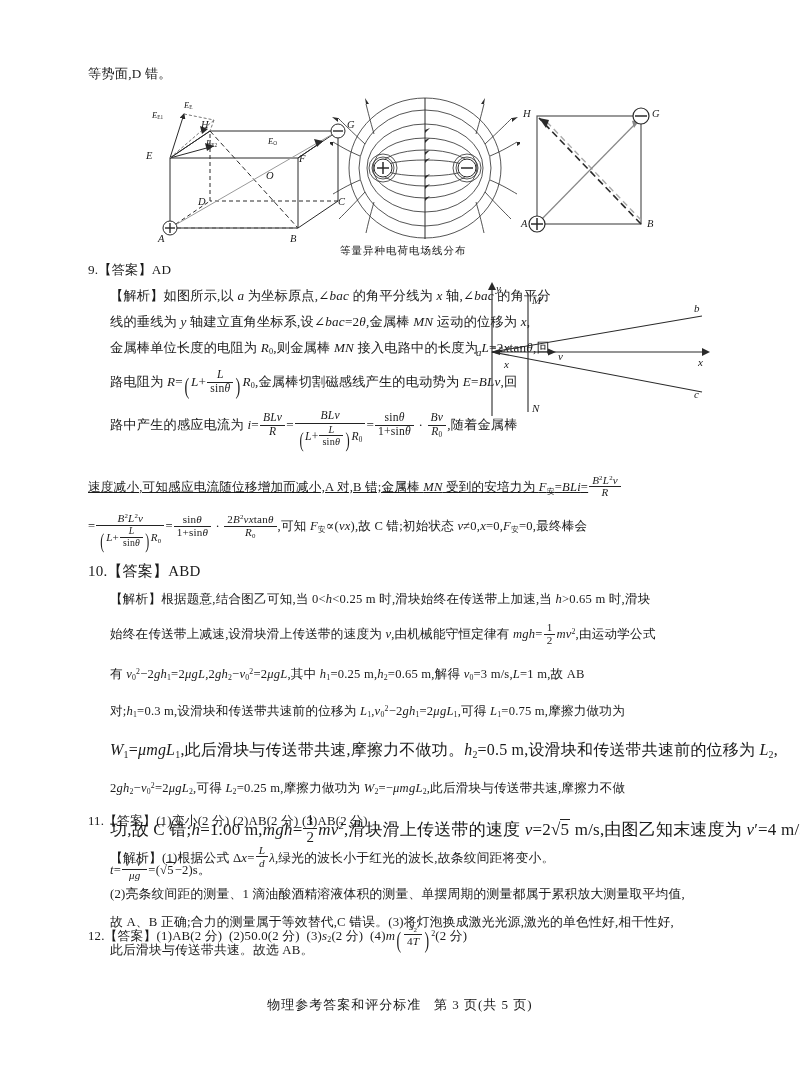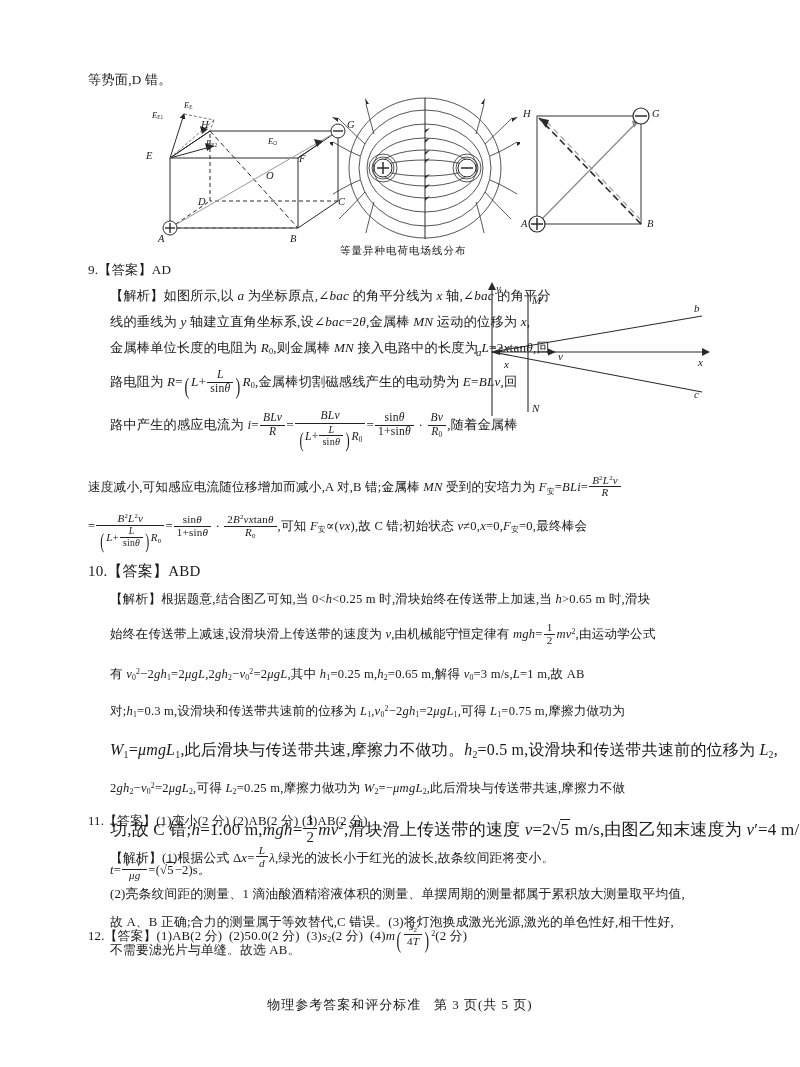--- a/index.html
+++ b/index.html
@@ -116,21 +116,21 @@
     letter-spacing: 1px;
     font-family: "Liberation Serif", serif;
   }
   svg { display: block; }
 </style>
 </head>
 <body>
 
 <div class="page">
 
-  <div class="content" style="top:68px;">
+  <div class="content" style="top:62px;">
     <div class="line">等势面,D 错。</div>
   </div>
 
   <div class="figs">
 
     <div class="fig" style="left:60px; top:8px; width:220px; height:150px;">
       <svg width="220" height="150" viewBox="0 0 220 150">
         <g stroke="#2a2a2a" fill="none" stroke-width="1">
 
           <line x1="22" y1="60" x2="150" y2="60"></line>
@@ -300,21 +300,21 @@
     </div>
     <div class="line indent2 body-line">
       金属棒单位长度的电阻为 <span class="it">R</span><sub class="sn">0</sub>,则金属棒 <span class="it">MN</span> 接入电路中的长度为 <span class="it">L</span>=2<span class="it">x</span>tan<span class="it">θ</span>,回
     </div>
     <div class="line indent2" style="margin-top:6px;">
       路电阻为 <span class="it">R</span>=<span class="paren-big">(</span><span class="it">L</span>+<span class="frac"><span class="num it">L</span><span class="den">sin<span class="it">θ</span></span></span><span class="paren-big">)</span><span class="it">R</span><sub class="sn">0</sub>,金属棒切割磁感线产生的电动势为 <span class="it">E</span>=<span class="it">BLv</span>,回
     </div>
     <div class="line indent2" style="margin-top:12px;">
       路中产生的感应电流为 <span class="it">i</span>=<span class="frac"><span class="num it">BLv</span><span class="den it">R</span></span>=<span class="frac bigfrac"><span class="num it">BLv</span><span class="den"><span class="paren-big">(</span><span class="it">L</span>+<span class="frac"><span class="num it">L</span><span class="den">sin<span class="it">θ</span></span></span><span class="paren-big">)</span><span class="it">R</span><sub class="sn">0</sub></span></span>=<span class="frac"><span class="num">sin<span class="it">θ</span></span><span class="den">1+sin<span class="it">θ</span></span></span> · <span class="frac"><span class="num it">Bv</span><span class="den"><span class="it">R</span><sub class="sn">0</sub></span></span>,随着金属棒
     </div>
-    <div class="line" style="margin-top:22px; font-size:12.6px;">
+    <div class="line" style="margin-top:22px; font-size:12.6px;text-decoration:underline;">
       速度减小,可知感应电流随位移增加而减小,A 对,B 错;金属棒 <span class="it">MN</span> 受到的安培力为 <span class="it">F</span><sub class="sn">安</sub>=<span class="it">BLi</span>=<span class="frac"><span class="num"><span class="it">B</span><sup class="p">2</sup><span class="it">L</span><sup class="p">2</sup><span class="it">v</span></span><span class="den it">R</span></span>
     </div>
     <div class="line" style="margin-top:10px; font-size:12.6px;">
       =<span class="frac bigfrac"><span class="num"><span class="it">B</span><sup class="p">2</sup><span class="it">L</span><sup class="p">2</sup><span class="it">v</span></span><span class="den"><span class="paren-big">(</span><span class="it">L</span>+<span class="frac"><span class="num it">L</span><span class="den">sin<span class="it">θ</span></span></span><span class="paren-big">)</span><span class="it">R</span><sub class="sn">0</sub></span></span>=<span class="frac"><span class="num">sin<span class="it">θ</span></span><span class="den">1+sin<span class="it">θ</span></span></span> · <span class="frac"><span class="num">2<span class="it">B</span><sup class="p">2</sup><span class="it">vx</span>tan<span class="it">θ</span></span><span class="den"><span class="it">R</span><sub class="sn">0</sub></span></span>,可知 <span class="it">F</span><sub class="sn">安</sub>∝(<span class="it">vx</span>),故 C 错;初始状态 <span class="it">v</span>≠0,<span class="it">x</span>=0,<span class="it">F</span><sub class="sn">安</sub>=0,最终棒会
     </div>
   </div>
 
   <div class="fig-coord">
     <svg width="245" height="145" viewBox="0 0 245 145">
       <g stroke="#2a2a2a" fill="none" stroke-width="1.1">
@@ -380,21 +380,21 @@
     <div class="line indent1" style="margin-top:11px; font-size:12.8px;">
       <span>【解析】</span>(1)根据公式 Δ<span class="it">x</span>=<span class="frac"><span class="num it">L</span><span class="den it">d</span></span><span class="it">λ</span>,绿光的波长小于红光的波长,故条纹间距将变小。
     </div>
     <div class="line indent2" style="margin-top:13px; font-size:12.8px;">
       (2)亮条纹间距的测量、1 滴油酸酒精溶液体积的测量、单摆周期的测量都属于累积放大测量取平均值,
     </div>
     <div class="line indent2" style="margin-top:5px; font-size:12.8px;">
       故 A、B 正确;合力的测量属于等效替代,C 错误。(3)将灯泡换成激光光源,激光的单色性好,相干性好,
     </div>
     <div class="line indent2" style="margin-top:5px; font-size:12.8px;">
-      不需要滤光片与单缝。故选 AB。
+      此后滑块与传送带共速。故选 AB。
     </div>
   </div>
 
   <div class="content" style="top:920px; width:624px;">
     <div class="line" style="font-size:12.8px;">
       <span>12.</span><span>【答案】</span><span>(1)AB(2 分)</span>&nbsp;&nbsp;<span>(2)50.0(2 分)</span>&nbsp;&nbsp;(3)<span class="it">s</span><sub class="sn">2</sub>(2 分)&nbsp;&nbsp;(4)<span class="it">m</span><span class="paren-big">(</span><span class="frac"><span class="num"><span class="it">s</span><sub class="sn">2</sub></span><span class="den">4<span class="it">T</span></span></span><span class="paren-big">)</span><sup class="p">2</sup>(2 分)
     </div>
   </div>
 
   <div class="footer">

